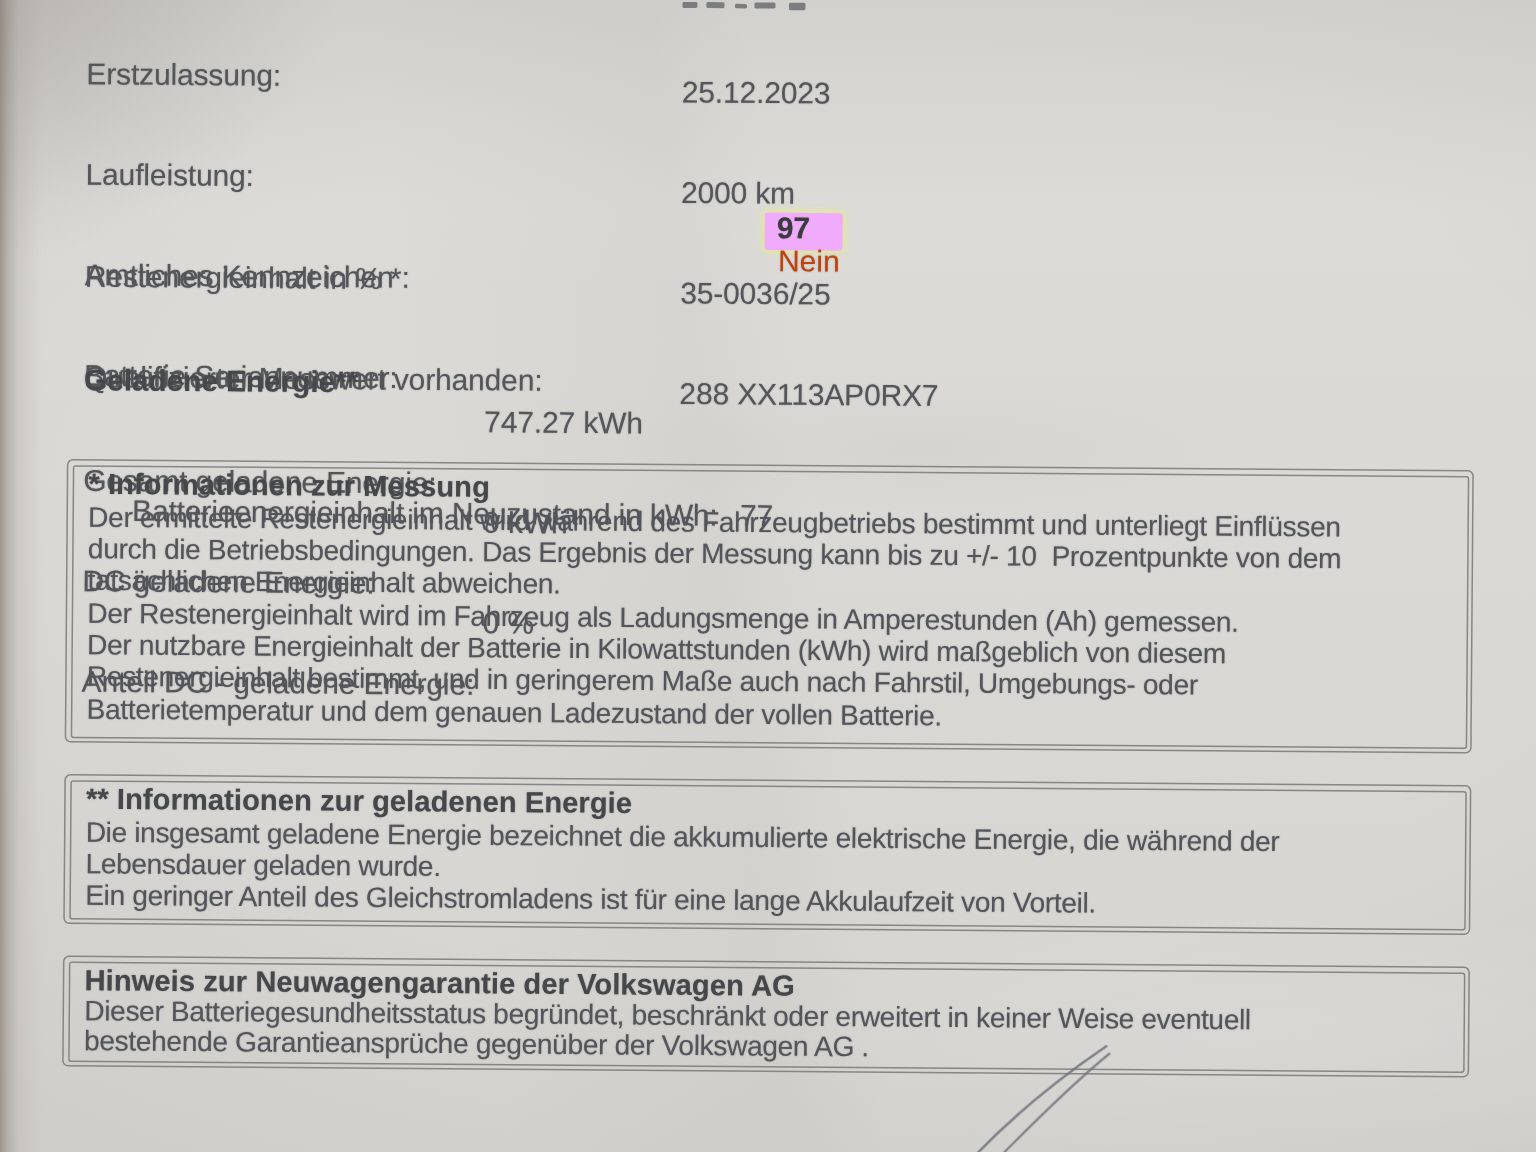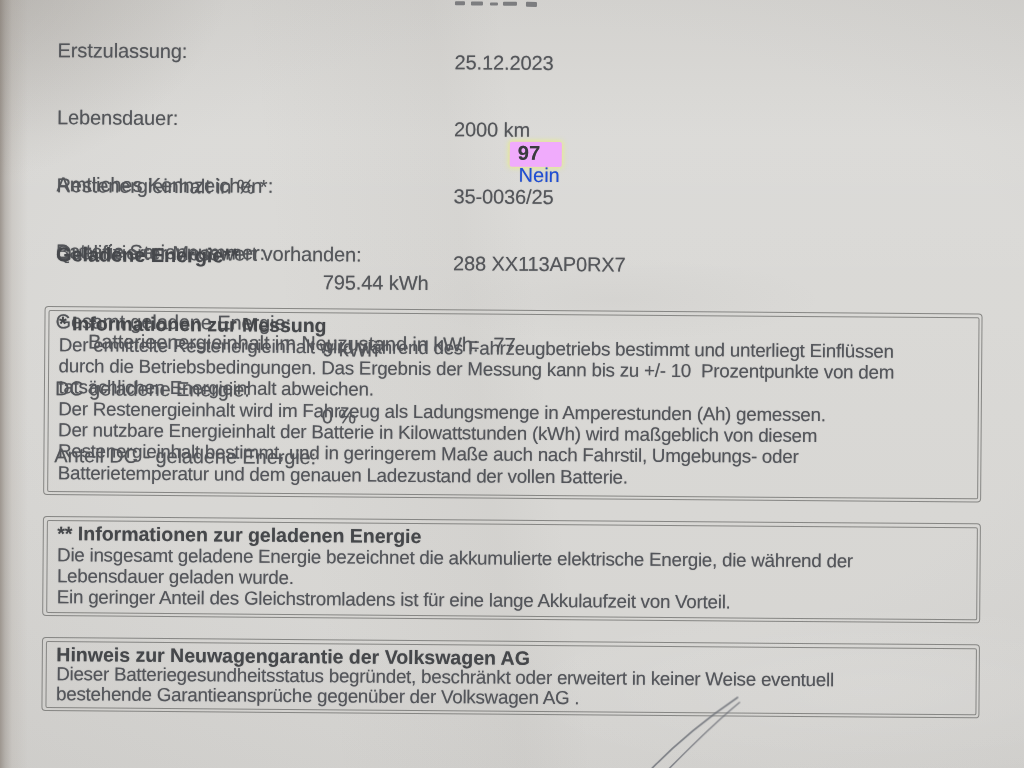--- a/index.html
+++ b/index.html
@@ -34,21 +34,21 @@
   #energy-values{ left:325px; top:224px; }
   .bold-h{ font-weight:bold; color:#46484c; }
   .inline-val{ margin-left:15px; }
   .hl{
     position:absolute; left:511px; top:138px;
     font-size:20px; font-weight:bold; color:#3a3c3e;
     background:#f0abfc; padding:0 22px 2px 8px; border-radius:2px;
     box-shadow:0 0 5px 1px rgba(233,241,120,.85);
     text-shadow:0 0 .6px rgba(58,60,62,.6);
   }
-  .nein{ position:absolute; left:520px; top:160px; font-size:20px; color:#1d4ed8; }
+  .nein{ position:absolute; left:520px; top:160px; font-size:20px; color:#c2410c; }
   .remnant{ position:absolute; top:-2px; height:6px; }
   .remnant i{ position:absolute; display:block; background:#66686b; opacity:.8; border-radius:1px; }
   .infobox{
     position:absolute; left:47px; width:938px; box-sizing:border-box;
     border:1.3px solid rgba(125,125,123,.9); border-radius:4px; padding:2.5px;
   }
   .ib-inner{
     width:100%; height:100%; box-sizing:border-box;
     border:1.3px solid rgba(125,125,123,.9); border-radius:2px;
     padding:2px 8px 3px 10px; overflow:hidden;
@@ -71,21 +71,21 @@
   <div class="remnant">
     <i style="left:455px;top:0;width:10px;height:4px"></i>
     <i style="left:471px;top:0;width:12px;height:4px"></i>
     <i style="left:490px;top:1px;width:8px;height:3px"></i>
     <i style="left:503px;top:0;width:14px;height:4px"></i>
     <i style="left:526px;top:0;width:11px;height:5px"></i>
   </div>
 
   <div id="veh-labels" class="col txt">
     <div><span>Erstzulassung:</span></div>
-    <div><span>Lebensdauer:</span></div>
+    <div><span>Laufleistung:</span></div>
     <div><span>Amtliches Kennzeichen :</span></div>
     <div><span>Batterie Seriennummer:</span></div>
     <div>
       <span>Batterieenergieinhalt im Neuzustand in kWh:</span><span class="inline-val">77</span>
     </div>
   </div>
 
   <div id="veh-values" class="col txt">
     <div><span>25.12.2023</span></div>
     <div><span>2000 km</span></div>
@@ -101,21 +101,21 @@
   <span class="hl txt">97</span>
   <div class="nein txt">Nein</div>
 
   <div id="energy-labels" class="col txt">
     <div class="bold-h"><span>Geladene Energie**</span></div>
     <div><span>Gesamt geladene Energie:</span></div>
     <div><span>DC geladene Energie:</span></div>
     <div><span>Anteil DC - geladene Energie:</span></div>
   </div>
   <div id="energy-values" class="col txt">
-    <div><span>795.44 kWh</span></div>
+    <div><span>747.27 kWh</span></div>
     <div><span>9 kWh</span></div>
     <div><span>0 %</span></div>
   </div>
 
   <div id="box1" class="infobox">
     <div class="ib-inner">
       <div class="ib-h txt">* Informationen zur Messung</div>
       <div class="ib-b txt">Der ermittelte Restenergieinhalt wird während des Fahrzeugbetriebs bestimmt und unterliegt Einflüssen
 durch die Betriebsbedingungen. Das Ergebnis der Messung kann bis zu +/- 10  Prozentpunkte von dem
 tatsächlichen Energieinhalt abweichen.

